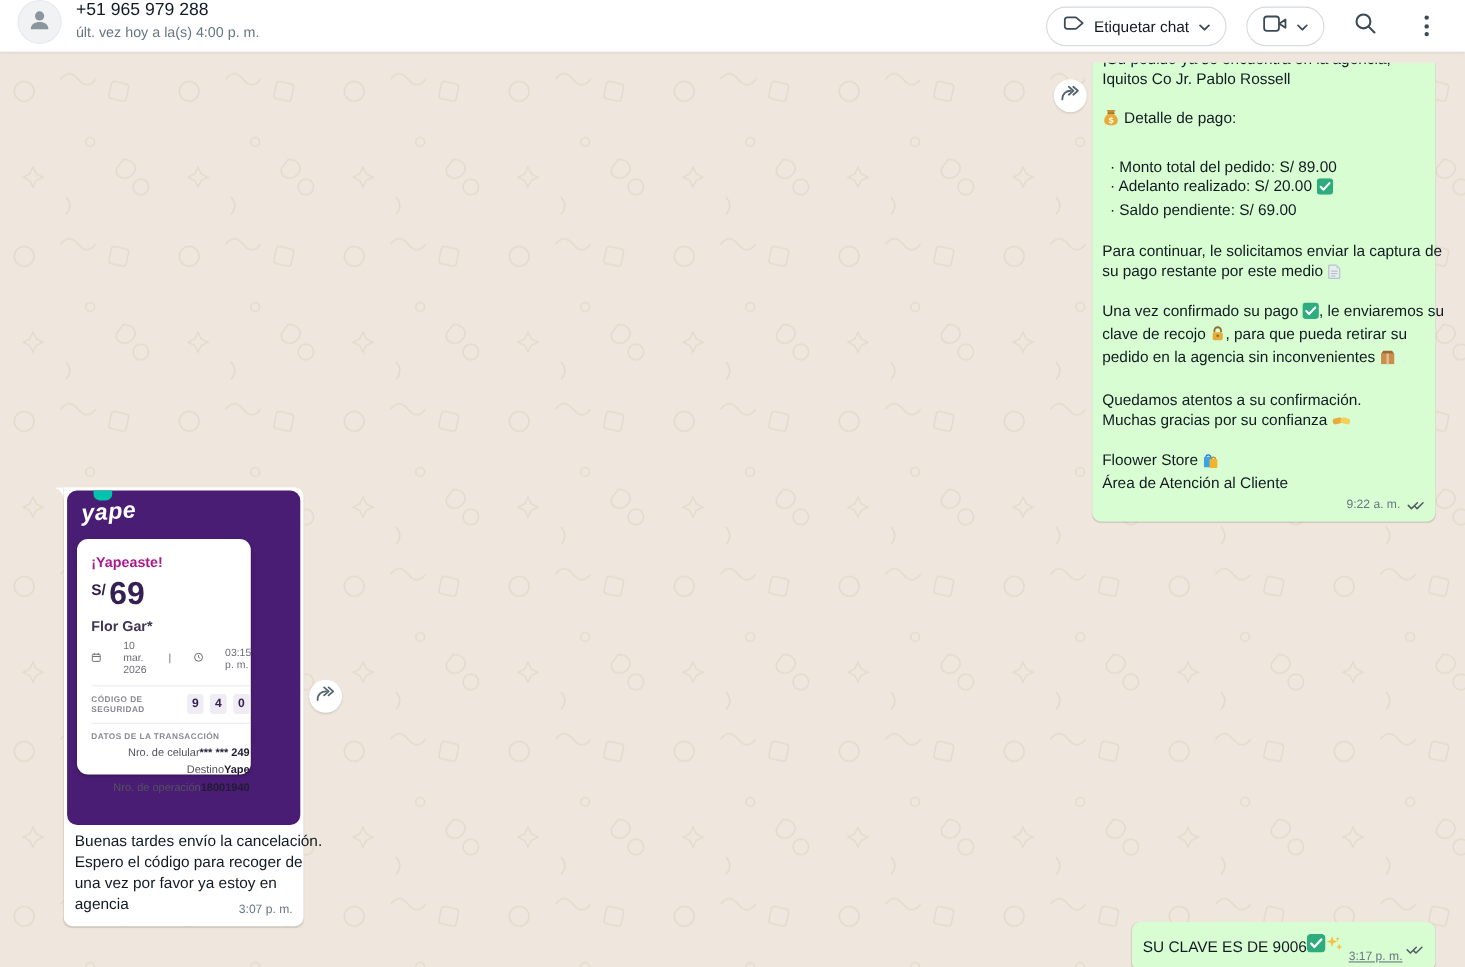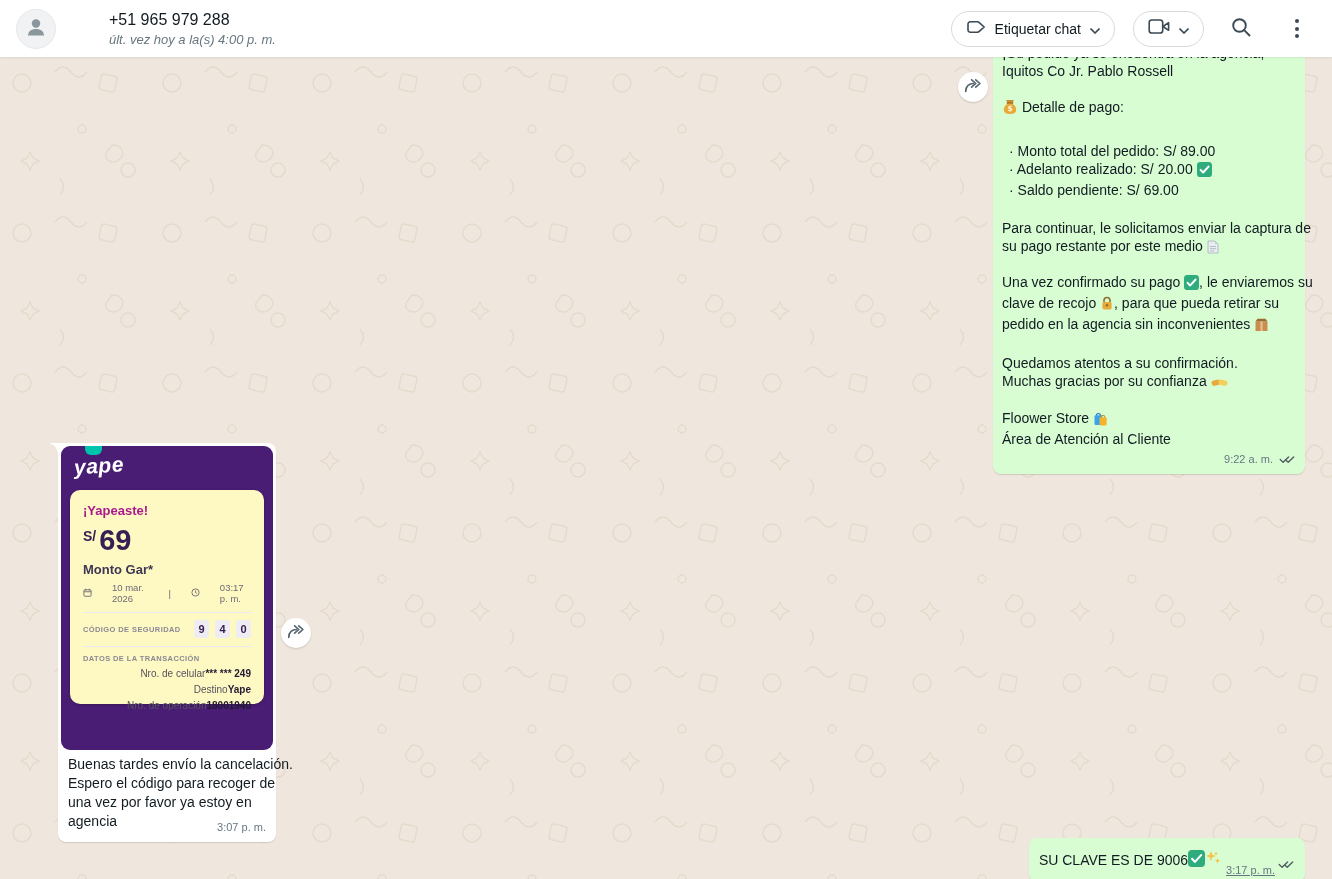--- a/index.html
+++ b/index.html
@@ -1,27 +1,27 @@
 <!DOCTYPE html>
 <html><head>
 <meta charset="utf-8">
 <style>
   * { box-sizing: border-box; margin: 0; padding: 0; }
   body { font-family: "Liberation Sans", "DejaVu Sans", sans-serif; background: #fff; }
   .app { position: relative; width: 1332px; height: 879px; overflow: hidden; background: #efe7dd; }
 
   
-  .header { position: absolute; top: 0; left: 0; right: 0; height: 57px; background: #ffffff;
-            display: flex; align-items: center; padding: 0 16px; z-index: 10;
-            box-shadow: 0 1px 2px rgba(0,0,0,0.08); gap: 40px; }
+  .header { position: absolute; top: 0; left: 0; right: 0; height: 47px; background: #ffffff;
+            display: flex; padding: 0 16px; z-index: 10;
+            box-shadow: 0 1px 2px rgba(0,0,0,0.08); }
   .avatar { width: 40px; height: 40px; border-radius: 50%; background: #f0f2f3; border: 1px solid #e6e8ea;
             display: flex; align-items: center; justify-content: center; cursor: pointer; flex: 0 0 auto; }
   .contact { margin-left: 13px; cursor: pointer; }
   .contact-title { font-size: 16px; color: #111b21; font-weight: 500; line-height: 20px; }
-  .contact-sub { font-size: 13px; color: #667781; line-height: 17px; margin-top: 1px; font-style: italic; }
+  .contact-sub { font-size: 13px; color: #667781; line-height: 17px; margin-top: 1px; }
   .header-right { margin-left: auto; display: flex; align-items: center; gap: 18px; }
   .pill { display: flex; align-items: center; height: 36px; border: 1px solid #d6dadd; border-radius: 18px;
           padding: 0 14px; gap: 9px; background: #fff; cursor: pointer; }
   .pill-label { font-size: 14px; font-weight: 500; color: #111b21; white-space: nowrap; }
   .icon-btn { width: 38px; height: 38px; display: flex; align-items: center; justify-content: center;
               cursor: pointer; border-radius: 50%; }
   .kebab { display: flex; flex-direction: column; gap: 3.5px; }
   .kebab i { width: 4px; height: 4px; border-radius: 50%; background: #3b4a54; }
 
   
@@ -51,22 +51,22 @@
   
   .msg2 { left: 58px; top: 386px; width: 218px; padding: 3px; border-top-left-radius: 0; }
   .tail-in { position: absolute; left: -8px; top: 0; width: 8px; height: 13px; overflow: hidden; }
   .tail-in svg { display: block; }
   .yape-img { position: relative; width: 212px; height: 304px; background: #4a1d74; border-radius: 9px;
               overflow: hidden; cursor: pointer; }
   .yape-logo-bubble { position: absolute; left: 24px; top: -6px; width: 17px; height: 15px;
                       background: #00c3ad; border-radius: 6px; }
   .yape-script { position: absolute; left: 13px; top: 8px; color: #ffffff; font-style: italic;
                  font-weight: 700; font-size: 21px; letter-spacing: 0.5px; transform: rotate(-4deg); }
-  .yape-card { position: absolute; left: 9px; top: 44px; width: 194px; height: 214px; background: #fef9c3;
-               border-radius: 10px; padding: 13px 13px 10px 13px; box-shadow: 0 1px 3px rgba(0,0,0,0.25); }
+  .yape-card { position: absolute; left: 9px; top: 44px; width: 158px; height: 214px; background: #ffffff;
+               border-radius: 10px; padding: 13px 1px 10px 13px; box-shadow: 0 1px 3px rgba(0,0,0,0.25); }
   .yc-title { color: #aa1a8d; font-weight: 700; font-size: 13px; }
   .yc-amount { display: flex; align-items: flex-start; margin-top: 7px; color: #352053; }
   .yc-cur { font-size: 14px; font-weight: 700; margin-top: 3px; }
   .yc-num { font-size: 29px; font-weight: 700; line-height: 30px; margin-left: 3px; text-align: center; }
   .yc-name { margin-top: 7px; font-size: 13px; font-weight: 700; color: #3d3752; }
   .yc-date { margin-top: 5px; display: flex; align-items: center; gap: 20px; font-size: 9.5px; color: #6d6a75; }
   .yc-div { height: 1px; background: #ece9f0; margin: 8px 0 7px 0; }
   .yc-sec { display: flex; align-items: center; justify-content: space-between; }
   .yc-label { font-size: 7.5px; letter-spacing: 0.4px; color: #8a8894; font-weight: 700; }
   .yc-digits { display: flex; gap: 6px; }
@@ -304,38 +304,38 @@
       <div class="yape-img">
         <div class="yape-logo-bubble"></div>
         <div class="yape-script">yape</div>
 
         <div class="yape-card">
           <div class="yc-title">¡Yapeaste!</div>
           <div class="yc-amount">
             <span class="yc-cur">S/</span>
             <span class="yc-num">69</span>
           </div>
-          <div class="yc-name">Monto Gar*</div>
+          <div class="yc-name">Flor Gar*</div>
 
           <div class="yc-date">
             <span>
               <svg width="9" height="9" viewBox="0 0 10 10" fill="none" stroke="#6d6a75" stroke-width="1">
                 <rect x="1" y="2" width="8" height="7.2" rx="1"></rect>
                   <path d="M3 0.8 v2 M7 0.8 v2 M1 4.2 h8"></path>
               </svg>
             </span>
             <span>10 mar. 2026</span>
             <span>|</span>
             <span>
               <svg width="9" height="9" viewBox="0 0 10 10" fill="none" stroke="#6d6a75" stroke-width="1">
                 <circle cx="5" cy="5" r="4"></circle>
                   <path d="M5 2.8 V5 l1.7 1.2"></path>
               </svg>
             </span>
-            <span>03:17 p. m.</span>
+            <span>03:15 p. m.</span>
           </div>
 
           <div class="yc-div"></div>
 
           <div class="yc-sec">
             <span class="yc-label">CÓDIGO DE SEGURIDAD</span>
             <span class="yc-digits">
               <span class="yc-digit">9</span>
               <span class="yc-digit">4</span>
               <span class="yc-digit">0</span>

